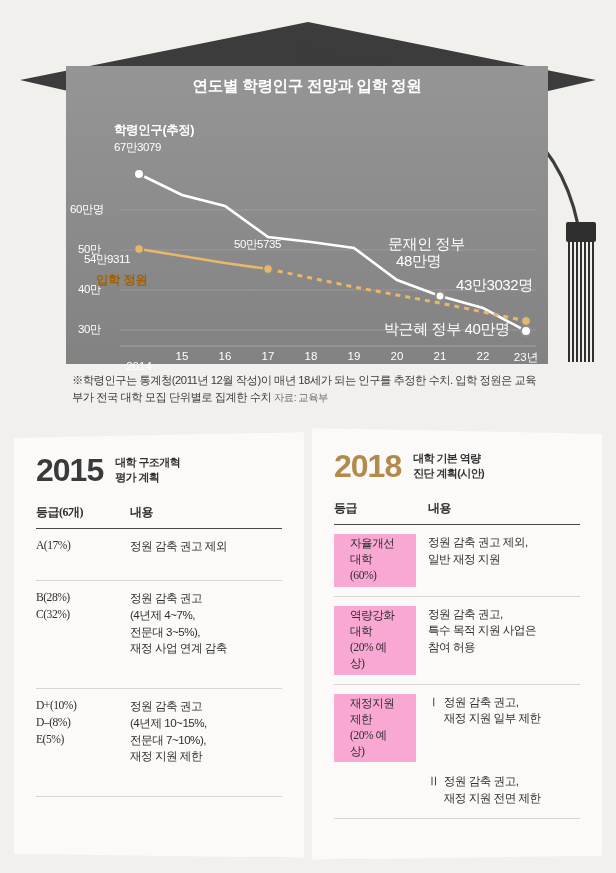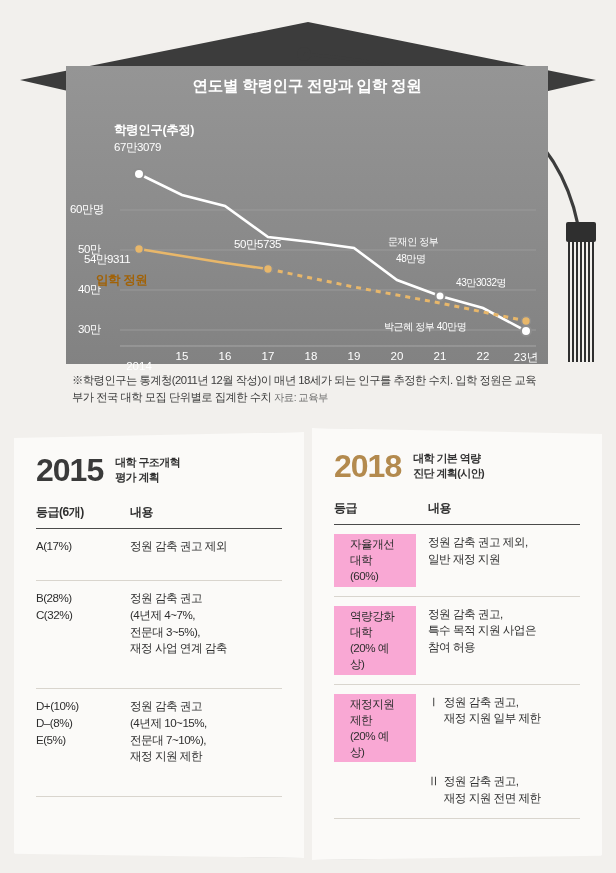--- a/index.html
+++ b/index.html
@@ -89,21 +89,21 @@
 
   .label {
     position: absolute;
     color: #fff;
     font-size: 11.5px;
     letter-spacing: -0.4px;
     white-space: nowrap;
   }
   .label.bold { font-weight: bold; font-size: 12.5px; }
   .label.orange { color: #a16207; }
-  .label.small { font-size: 10px; }
+  .label.small { font-size: 15px; }
 
   .axis-lab {
     position: absolute;
     color: #fff;
     font-size: 11.5px;
     letter-spacing: -0.5px;
     white-space: nowrap;
   }
   .xtick {
     position: absolute;
@@ -176,21 +176,21 @@
     padding: 0 0 7px 0;
     border-bottom: 1.6px solid #4a4a4a;
   }
   table.grade td {
     vertical-align: top;
     padding: 9px 4px 9px 0;
     border-bottom: 1px solid #d9d5ce;
     line-height: 1.45;
   }
   table.grade tr:last-child td { border-bottom: 1px solid #d9d5ce; }
-  .col-g { width: 86px; }
+  .col-g { width: 86px; font-family: Liberation Serif, serif; }
   .col-c { width: 160px; padding-left: 8px !important; }
 
   .tag {
     display: inline-block;
     background: #f9a8d4;
     padding: 2px 16px;
     line-height: 1.4;
   }
   .rom { display: inline-block; width: 13px; font-size: 11.5px; }
 

